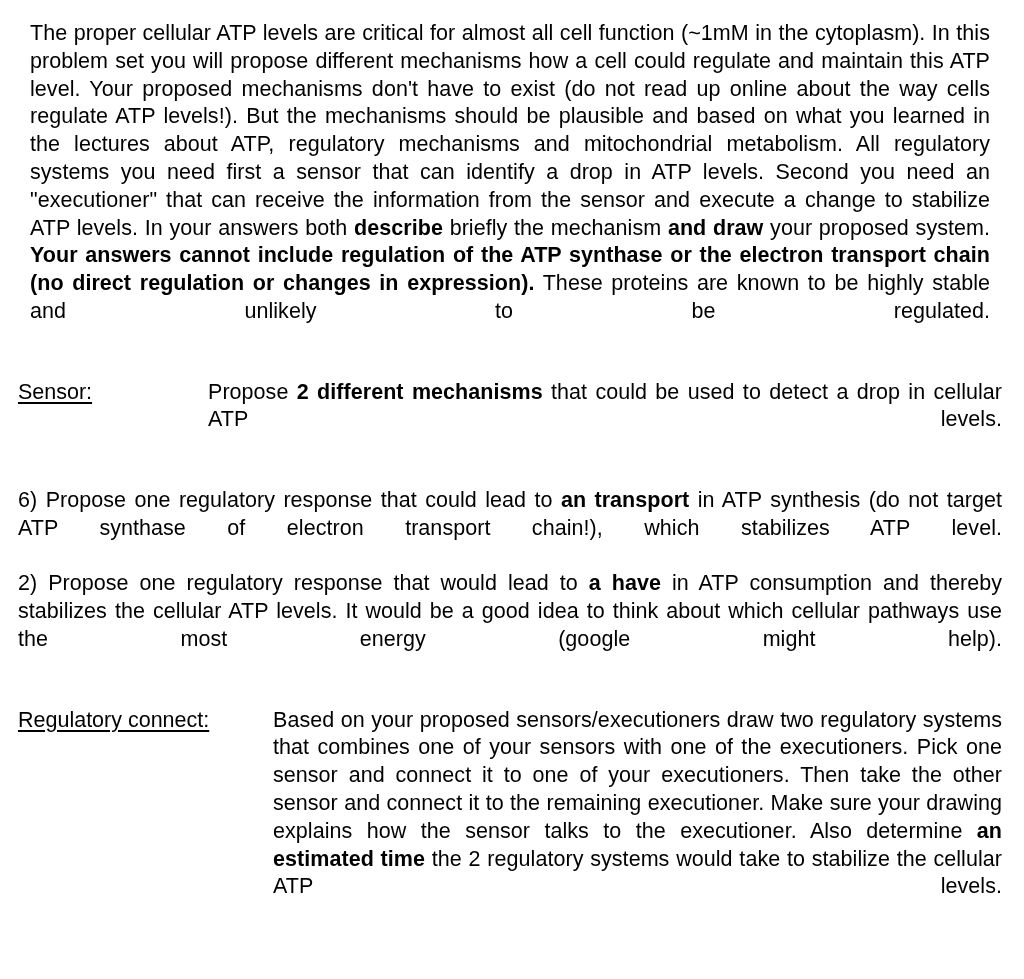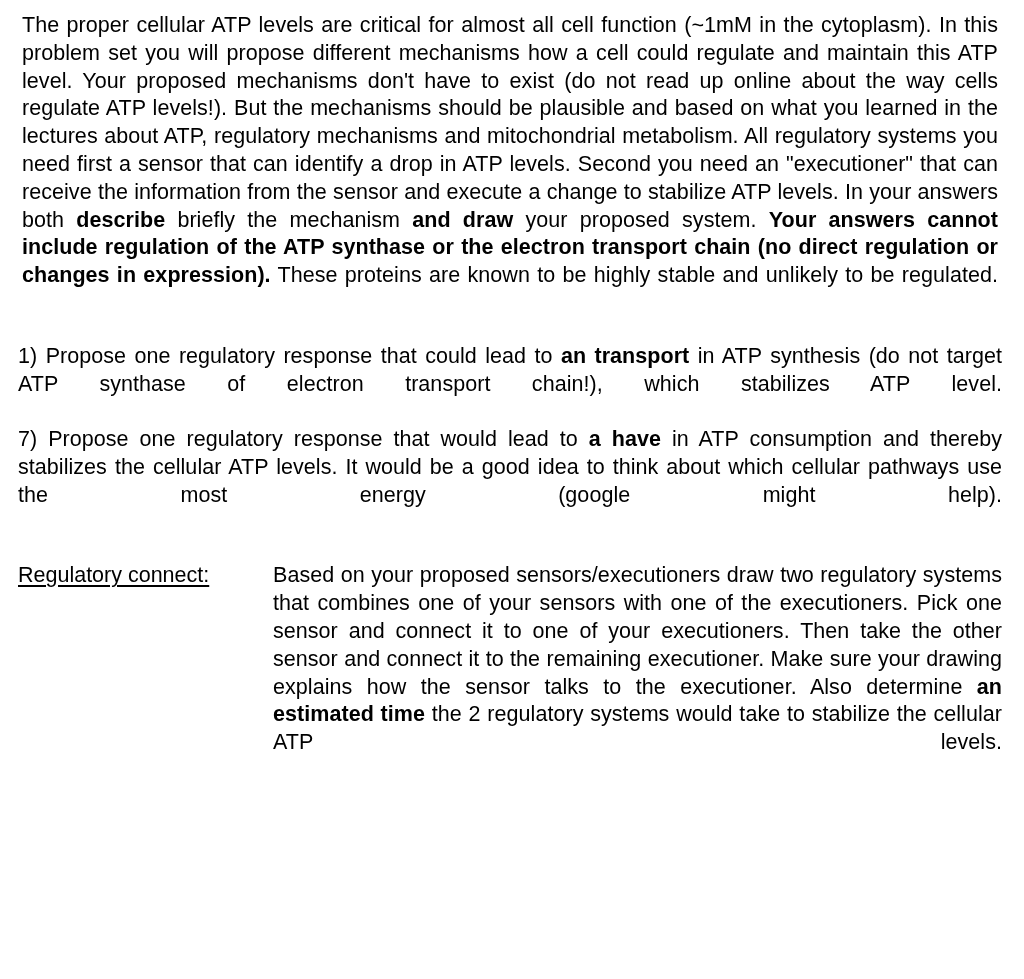--- a/index.html
+++ b/index.html
@@ -21,21 +21,21 @@
     height: 979px;
     background: #ffffff;
     box-sizing: border-box;
     padding: 4px 22px 0 18px;
   }
   .intro {
     font-size: 21.5px;
     line-height: 27.8px;
     text-align: justify;
     text-justify: inter-word;
-    margin: 4px;
+    margin: 12px;
     padding-top: 4px;
     letter-spacing: 0.05px;
   }
   .section {
     display: flex;
     flex-direction: row;
     align-items: flex-start;
     margin-top: 25px;
   }
   .section-label {
@@ -72,23 +72,29 @@
 </style>
 </head>
 <body>
 
 <div class="page">
 
   <p class="intro"><span>The proper cellular ATP levels are critical for almost all cell function (~1mM in the cytoplasm). In this problem set you will propose different mechanisms how a cell could regulate and maintain this ATP level. Your proposed mechanisms don't have to exist (do not read up online about the way cells regulate ATP levels!). But the mechanisms should be plausible and based on what you learned in the lectures about ATP, regulatory mechanisms and mitochondrial metabolism. All regulatory systems you need first a sensor that can identify a drop in ATP levels. Second you need an "executioner" that can receive the information from the sensor and execute a change to stabilize ATP levels. In your answers both </span><b>describe</b><span> briefly the mechanism </span><b>and draw</b><span> your proposed system. </span><b>Your answers cannot include regulation of the ATP synthase or the electron transport chain (no direct regulation or changes in expression).</b><span> These proteins are known to be highly stable and unlikely to be regulated.</span></p>
 
   <div>
       <div class="section">
+        <div class="section-label label-narrow">Sensor:</div>
         <div class="section-body">
-          <p><span>1) Propose one regulatory response that could lead to </span><b>an transport</b><span> in ATP synthesis (do not target ATP synthase of electron transport chain!), which stabilizes ATP level.</span></p>
-          <p><span>7) Propose one regulatory response that would lead to </span><b>a have</b><span> in ATP consumption and thereby stabilizes the cellular ATP levels. It would be a good idea to think about which cellular pathways use the most energy (google might help).</span></p>
+          <p><span>Propose </span><b>2 different mechanisms</b><span> that could be used to detect a drop in cellular ATP levels.</span></p>
+        </div>
+      </div>
+      <div class="section">
+        <div class="section-body">
+          <p><span>6) Propose one regulatory response that could lead to </span><b>an transport</b><span> in ATP synthesis (do not target ATP synthase of electron transport chain!), which stabilizes ATP level.</span></p>
+          <p><span>2) Propose one regulatory response that would lead to </span><b>a have</b><span> in ATP consumption and thereby stabilizes the cellular ATP levels. It would be a good idea to think about which cellular pathways use the most energy (google might help).</span></p>
         </div>
       </div>
       <div class="section">
         <div class="section-label label-wide">Regulatory connect:</div>
         <div class="section-body">
           <p><span>Based on your proposed sensors/executioners draw two regulatory systems that combines one of your sensors with one of the executioners. Pick one sensor and connect it to one of your executioners. Then take the other sensor and connect it to the remaining executioner. Make sure your drawing explains how the sensor talks to the executioner. Also determine </span><b>an estimated time</b><span> the 2 regulatory systems would take to stabilize the cellular ATP levels.</span></p>
         </div>
       </div>
     </div>
 

